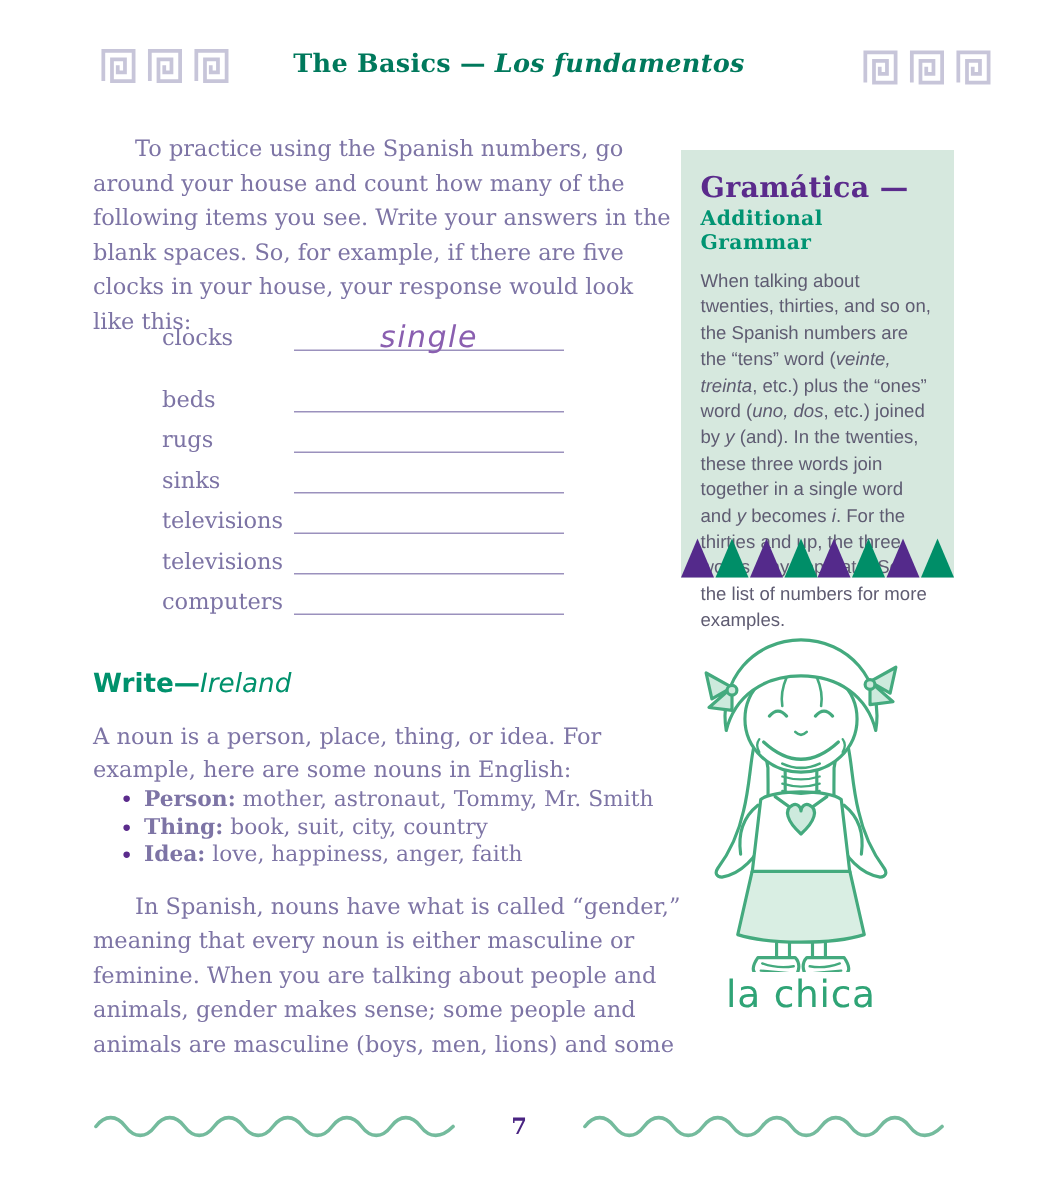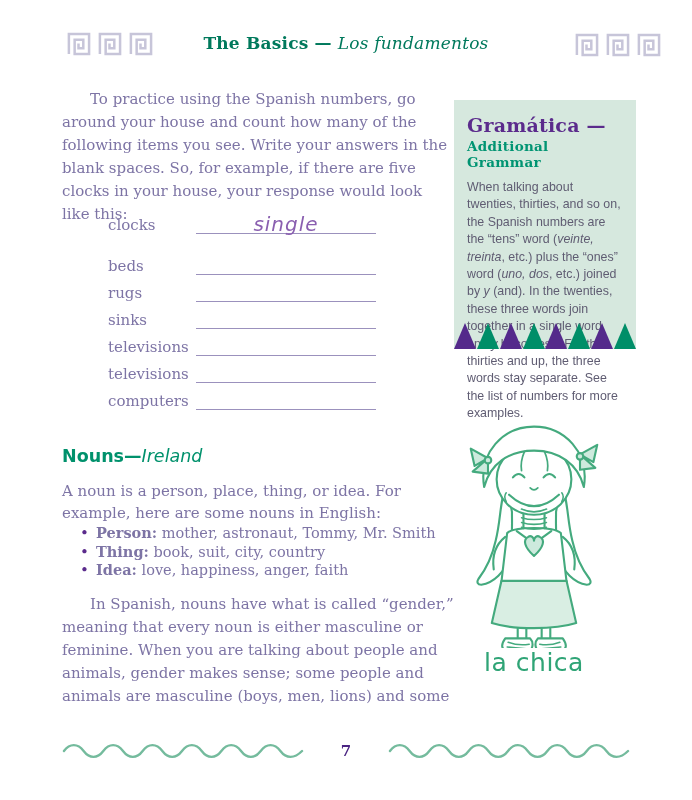--- a/index.html
+++ b/index.html
@@ -14,21 +14,21 @@
   .ornaments { position:absolute; display:flex; gap:6px; }
   .ornaments.left  { left:66px;  top:31px; }
   .ornaments.right { left:574px; top:32px; }
   .ornaments svg { display:block; }
 
   .page-header {
     position:absolute; left:0; right:0; top:33px; text-align:center;
     font-size:17px; font-weight:bold; color:#00795c; letter-spacing:0.2px;
   }
   .page-header .t-sep { font-weight:bold; margin:0 6px; }
-  .page-header .t-italic { font-style:italic; font-weight:normal; }
+  .page-header .t-italic { font-style:italic; font-weight:bold; }
 
   
   .intro {
     position:absolute; left:62px; top:88px; width:392px;
     font-size:15px; line-height:23px; color:#7d74a5; text-indent:28px;
   }
 
   
   .practice { position:absolute; left:108px; top:202px; width:268px; }
   .p-row { display:flex; align-items:flex-end; height:27px;justify-content:center; }
@@ -39,21 +39,21 @@
     min-height:4px;
   }
   .p-answer {
     font-family:"DejaVu Sans", cursive, sans-serif; font-style:italic;
     font-size:20px; line-height:1; color:#8a5fb0;
     position:relative; top:2px; letter-spacing:1px;
   }
 
   
   .grammar-box {
-    position:absolute; left:454px; top:100px; width:182px; height:249px;
+    position:absolute; left:454px; top:100px; width:182px; height:285px;
     background:#d6e8de; padding:14px 13px 0 13px;
   }
   .gb-title {
     font-family:"DejaVu Serif", serif; font-weight:bold;
     font-size:19px; color:#5b2b8c; letter-spacing:0.2px;
   }
   .gb-subtitle {
     font-family:"DejaVu Serif", serif; font-weight:bold;
     font-size:13.5px; color:#009472; letter-spacing:0.3px;
     margin:2px 0 9px;
@@ -203,21 +203,21 @@
         <span class="tri" style="border-bottom-color: rgb(0, 142, 104);"></span>
         <span class="tri" style="border-bottom-color: rgb(84, 42, 139);"></span>
         <span class="tri" style="border-bottom-color: rgb(0, 142, 104);"></span>
         <span class="tri" style="border-bottom-color: rgb(84, 42, 139);"></span>
         <span class="tri" style="border-bottom-color: rgb(0, 142, 104);"></span>
       </div>
   </aside>
 
   <section class="nouns">
     <h2 class="n-heading">
-      <span>Nouns</span><span>—</span><span class="h-italic">Ireland</span>
+      <span>Write</span><span>—</span><span class="h-italic">Ireland</span>
     </h2>
     <p class="n-intro">A noun is a person, place, thing, or idea. For example, here are some nouns in English:</p>
     <ul class="n-bullets">
       <li><span class="b-label">Person:</span> <span>mother, astronaut, Tommy, Mr. Smith</span></li>
       <li><span class="b-label">Thing:</span> <span>book, suit, city, country</span></li>
       <li><span class="b-label">Idea:</span> <span>love, happiness, anger, faith</span></li>
     </ul>
     <p class="n-para">In Spanish, nouns have what is called “gender,” meaning that every noun is either masculine or feminine. When you are talking about people and animals, gender makes sense; some people and animals are masculine (boys, men, lions) and some</p>
   </section>
 

